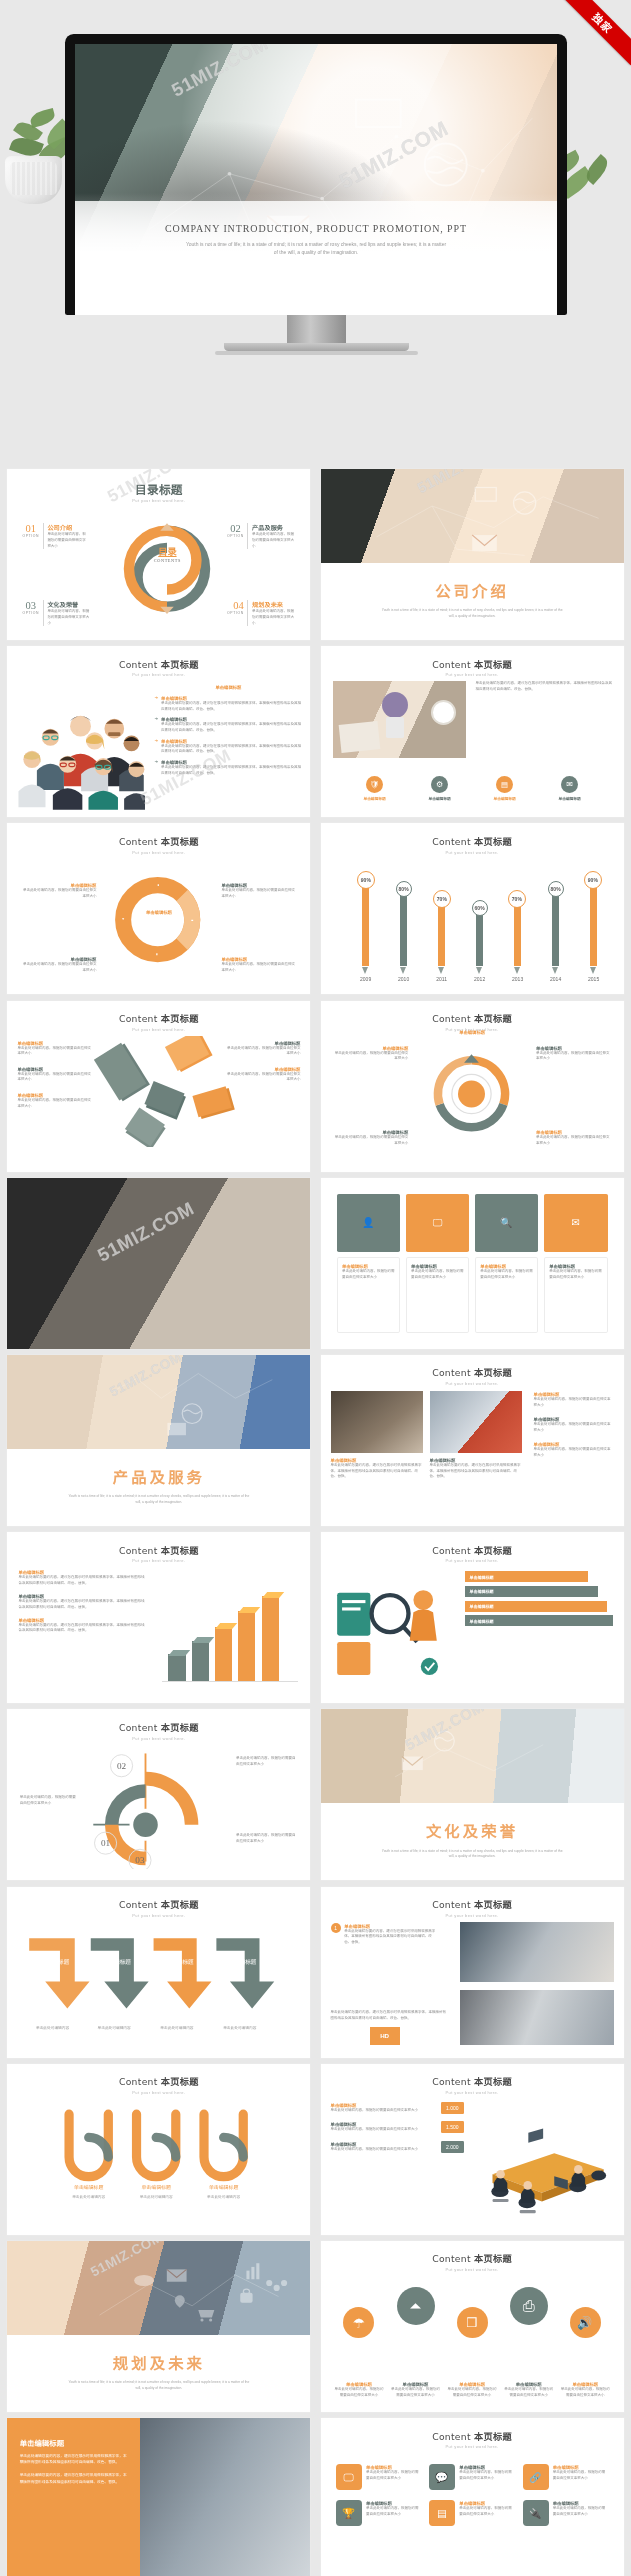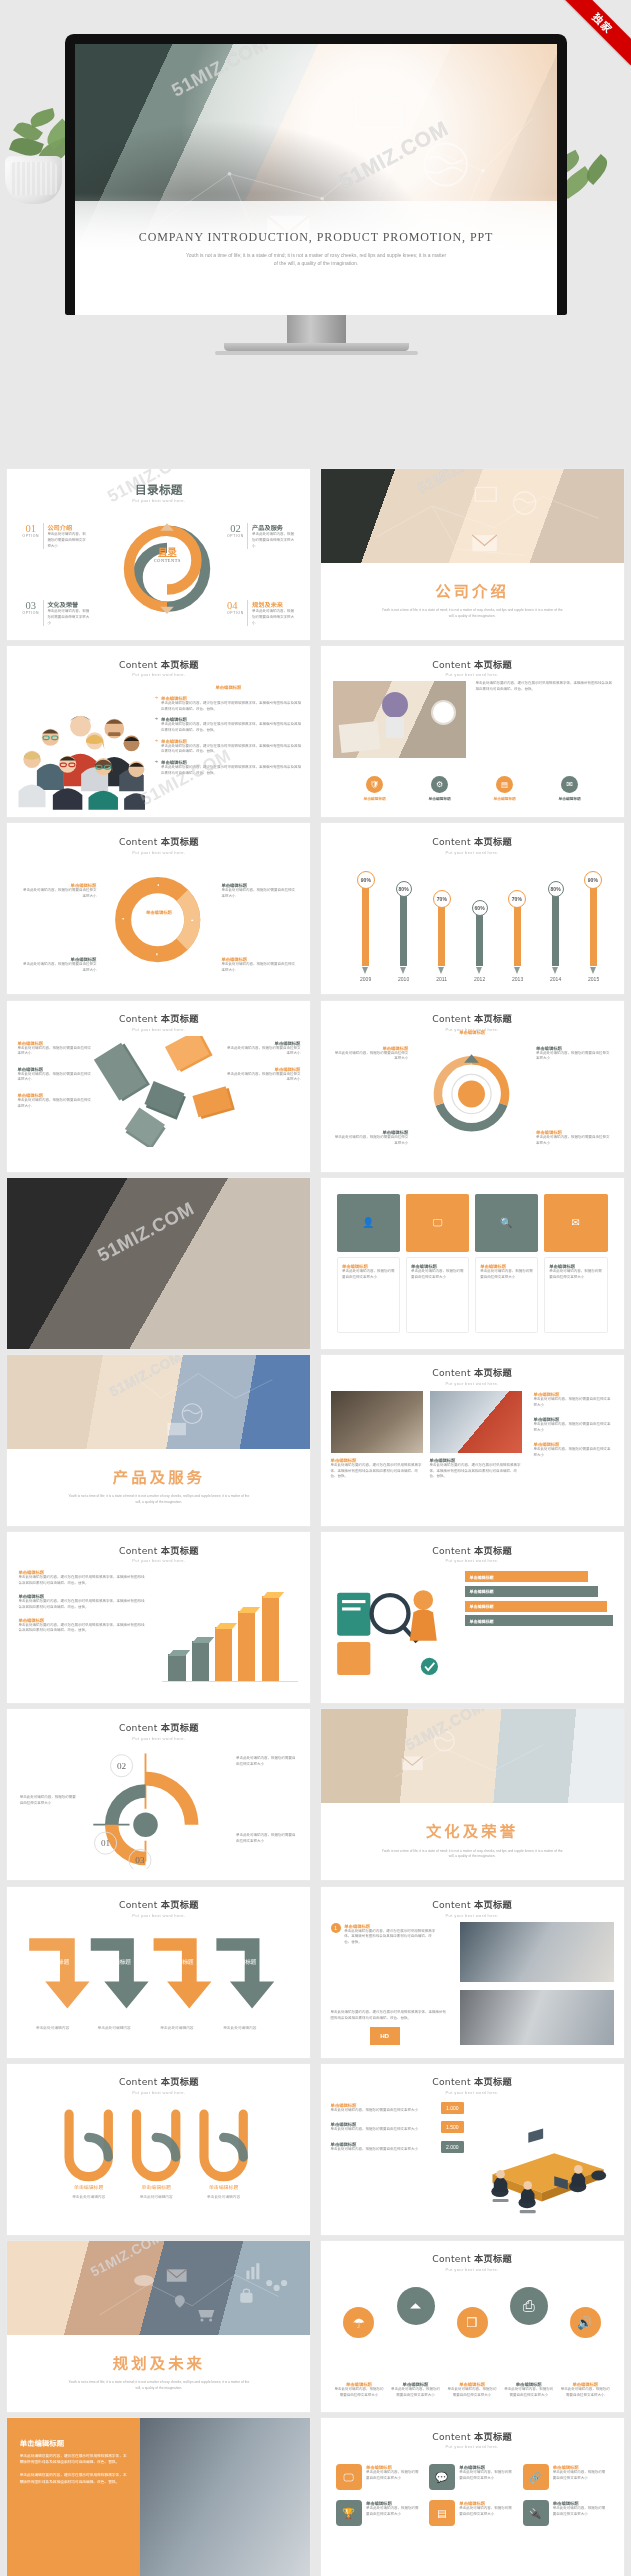--- a/index.html
+++ b/index.html
@@ -37,21 +37,21 @@
   .screen .photo2{position:absolute;inset:0;
     background:
       linear-gradient(180deg,rgba(255,255,255,0) 55%, rgba(255,255,255,.55) 72%, rgba(255,255,255,.15) 100%),
       radial-gradient(ellipse at 30% 78%, rgba(40,40,40,.55) 0 12%, rgba(0,0,0,0) 45%);
   }
   .screen .overlay-net{position:absolute;inset:0;opacity:.55;}
   .title-plate{position:absolute;left:0;right:0;bottom:0;height:114px;
      background:linear-gradient(180deg,rgba(255,255,255,.82),#fff 45%);text-align:center;padding-top:13.6px;}
   .t-cn{font-size:18.5px;font-weight:bold;color:#f0a868;letter-spacing:1.2px;
         font-family:"DejaVu Sans",sans-serif;line-height:1.25;}
-  .t-en{font-size:12px;color:#555;letter-spacing:0.9px;margin-top:15px;
+  .t-en{font-size:10px;color:#555;letter-spacing:0.9px;margin-top:8px;
         font-family:"Liberation Serif",serif;}
   .t-quote{font-size:5px;color:#9a9a9a;line-height:1.6;margin-top:6.2px;width:265px;
         margin-left:auto;margin-right:auto;}
   .chin{background:linear-gradient(180deg,#0b0b0b 0 34%,#d9d9d9 34% 100%);
         border-radius:0 0 2.5px 2.5px;height:38px;position:relative;text-align:center;}
   .chin .mark{position:absolute;left:0;right:0;top:18.5px;color:#fbfbfb;font-size:10.5px;letter-spacing:0.6px;}
   .neck{width:59px;height:28px;margin:0 auto;background:linear-gradient(90deg,#9b9b9b,#c9c9c9 40%,#8d8d8d);}
   .base{width:185px;height:8px;margin:0 auto;border-radius:0 0 4.3px 4.3px;
         background:linear-gradient(180deg,#c9c9c9,#a5a5a5);}
   .base2{width:203px;height:3.7px;margin:0 auto;border-radius:2.5px;background:#bdbdbd;opacity:.7;}
@@ -214,21 +214,21 @@
         <div style="font-size:10.5px;color:#6d817c;font-family:'Liberation Serif',serif;">03</div>
         <div style="font-size:3.4px;color:#8b8b8b;letter-spacing:0.6px;">OPTION</div>
       </div>
       <div style="border-left:0.6px solid #d6d6d6;padding-left:3.7px;width:48px;">
         <div style="font-size:6.2px;font-weight:bold;color:#5d6b68;">文化及荣誉</div>
         <div class="body-sm">单击此处可编辑内容，根据您的需要自由伸缩文字框大小</div>
       </div>
     </div>
 
     <div style="position:absolute;right:15px;bottom:13.6px;display:flex;gap:3.7px;">
-      <div style="text-align:left;">
+      <div style="text-align:right;">
         <div style="font-size:10.5px;color:#ef9a47;font-family:'Liberation Serif',serif;">04</div>
         <div style="font-size:3.4px;color:#8b8b8b;letter-spacing:0.6px;">OPTION</div>
       </div>
       <div style="border-left:0.6px solid #d6d6d6;padding-left:3.7px;width:48px;">
         <div style="font-size:6.2px;font-weight:bold;color:#ef9a47;">规划及未来</div>
         <div class="body-sm">单击此处可编辑内容，根据您的需要自由伸缩文字框大小</div>
       </div>
     </div>
     <div class="wm2" style="left:96px;top:-5px;">51MIZ.COM</div>
   </div>

